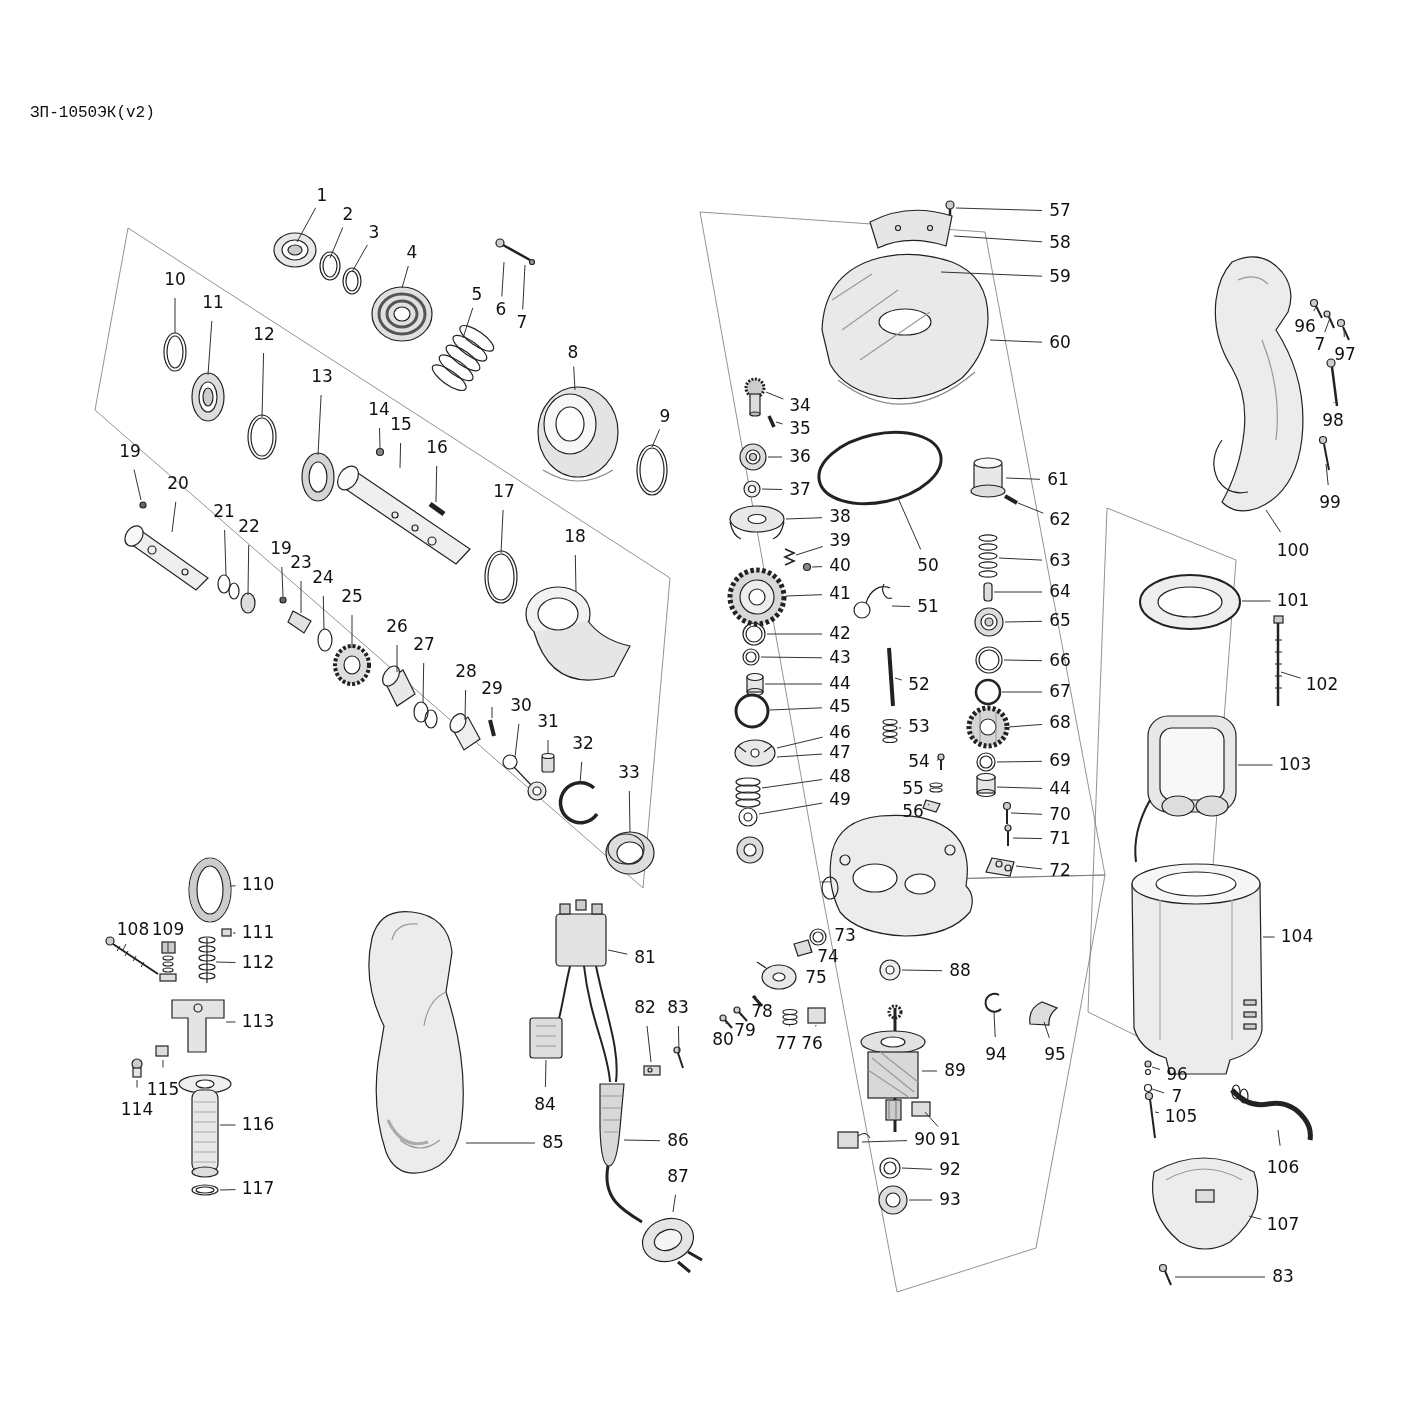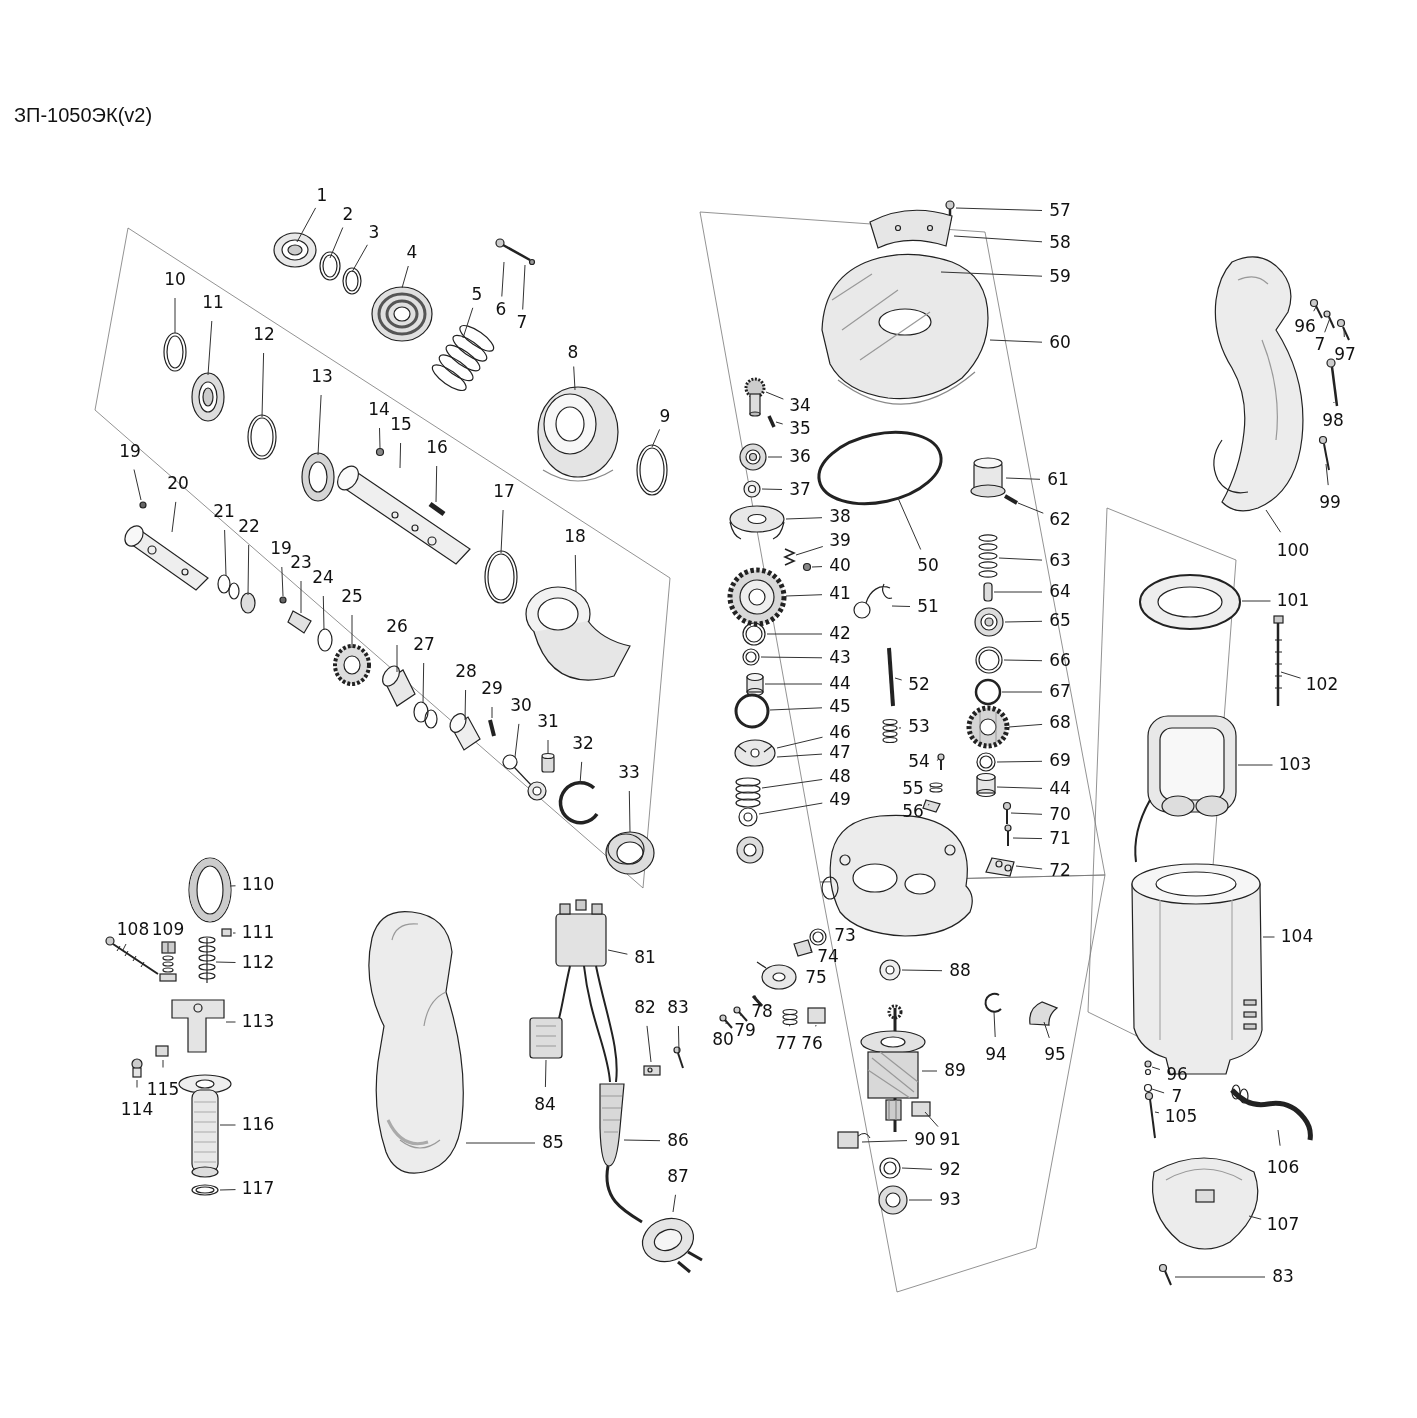--- a/index.html
+++ b/index.html
@@ -1,19 +1,19 @@
 <!DOCTYPE html>
 <html><head>
 <meta charset="utf-8">
 <style>
   html,body{margin:0;padding:0;background:#fff;}
   .page{position:relative;width:1417px;height:1418px;background:#fff;overflow:hidden;
         font-family:"DejaVu Sans",sans-serif;}
-  .title{position:absolute;left:14px;top:104px;font-size:20px;color:#111;
-         font-family:Liberation Sans, sans-serif;}
+  .title{position:absolute;left:30px;top:104px;font-size:16px;color:#111;
+         font-family:Liberation Mono, monospace;}
   svg{position:absolute;left:0;top:0;}
   #labels-layer text{font-family:"DejaVu Sans",sans-serif;font-size:17px;fill:#111;
                      text-anchor:middle;dominant-baseline:middle;}
   #labels-layer line{stroke:#333;stroke-width:1;}
 </style>
 </head>
 <body>
 
 <div class="page">
   <div class="title">ЗП-1050ЭК(v2)</div>

